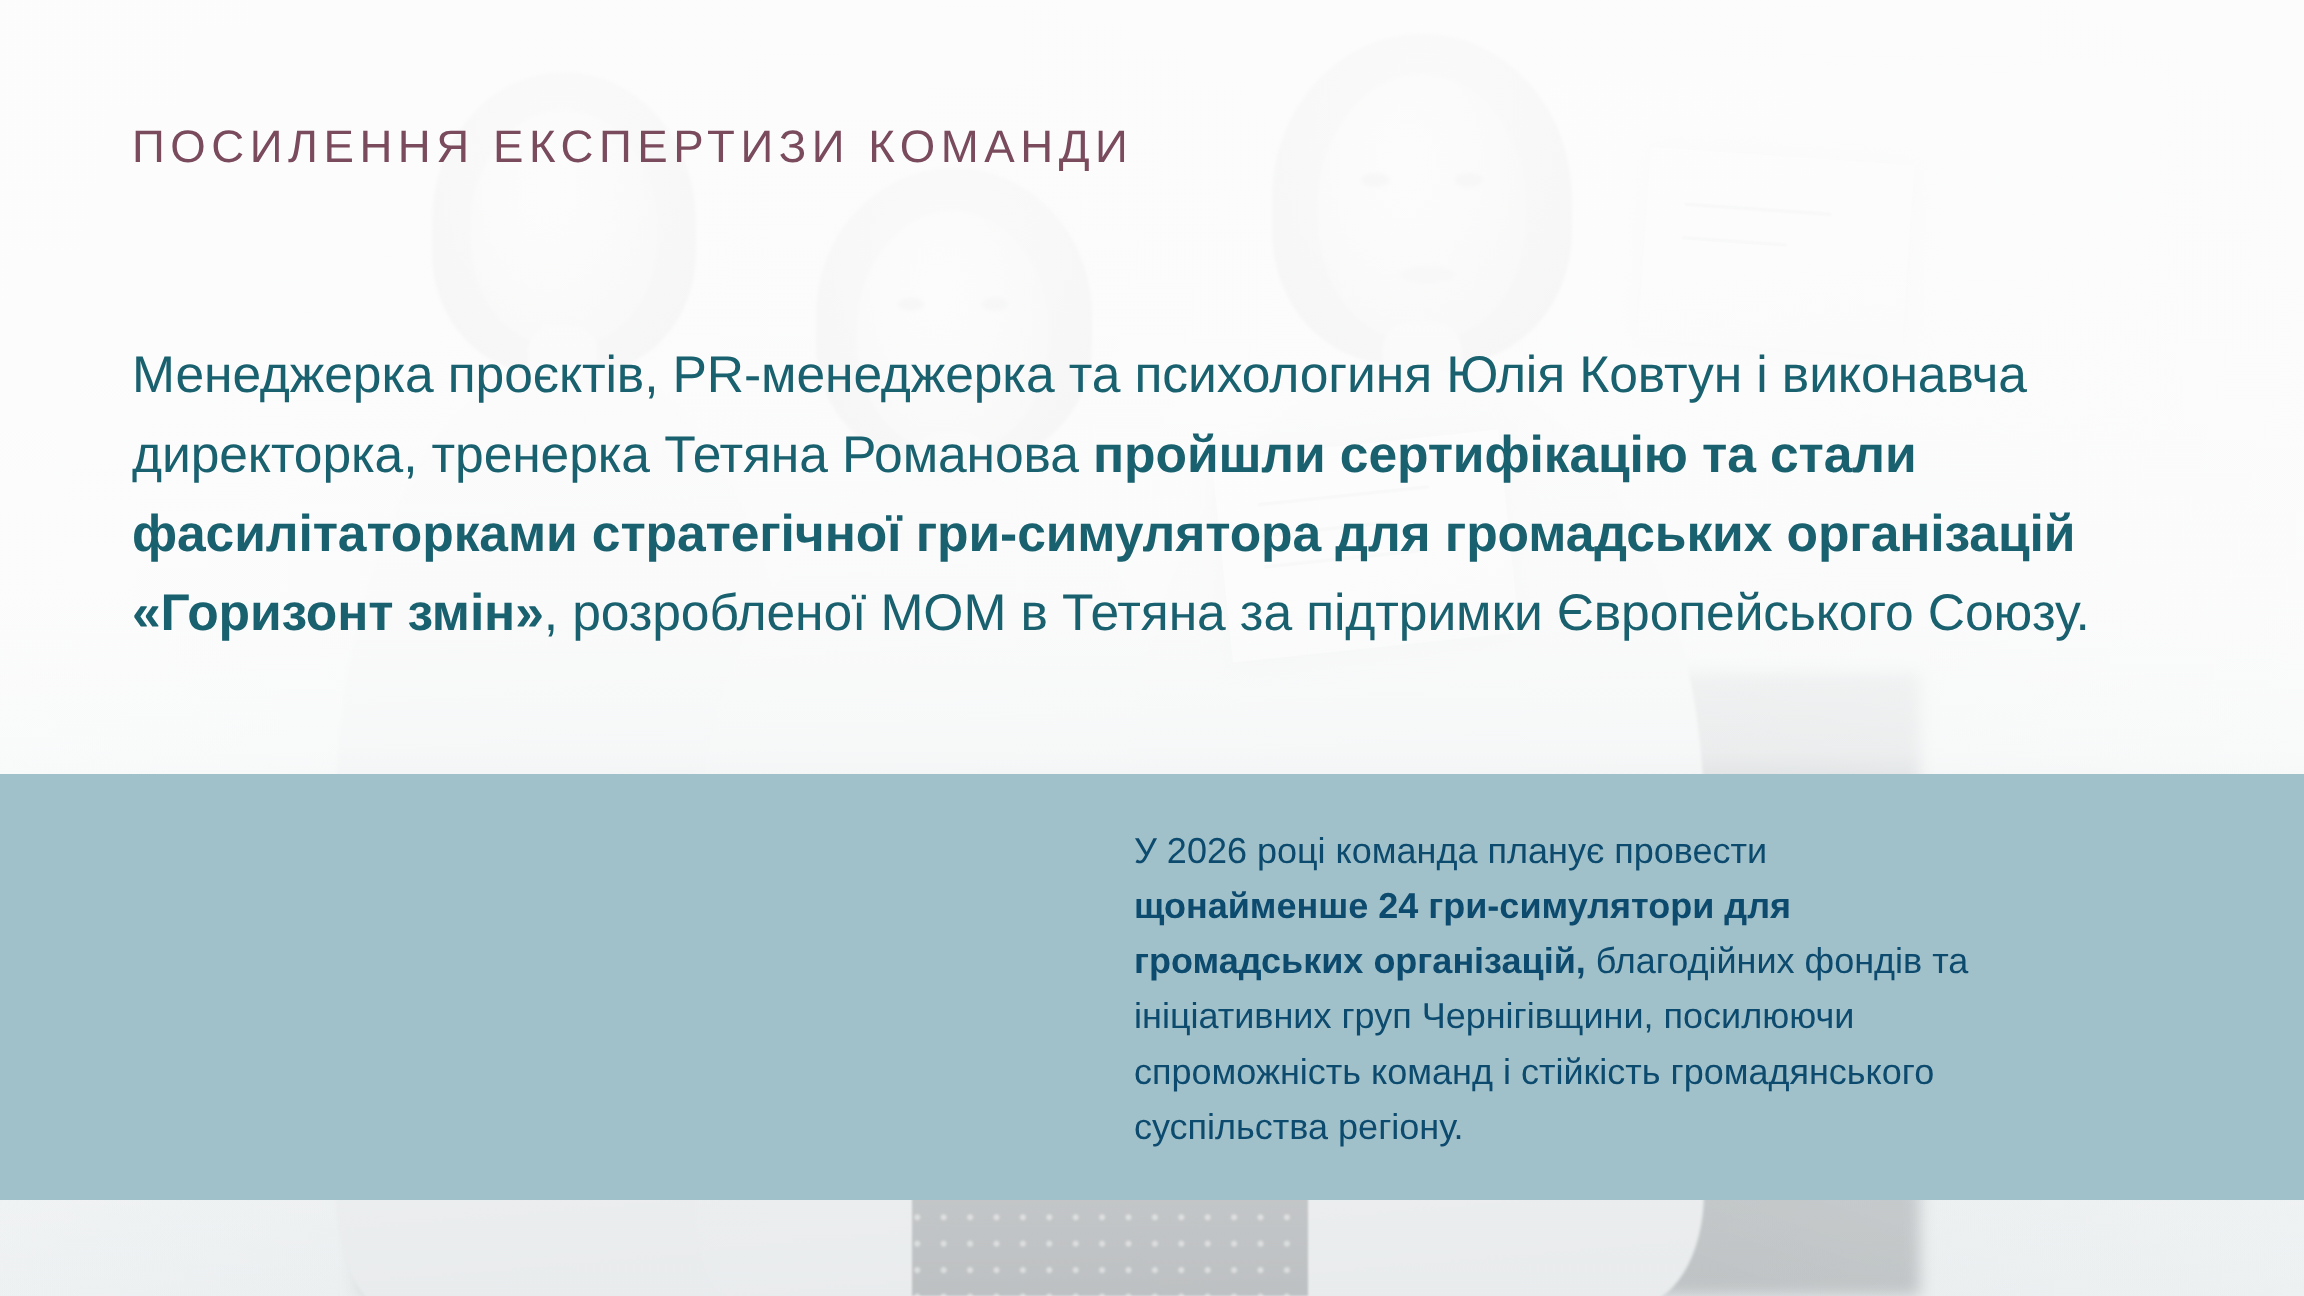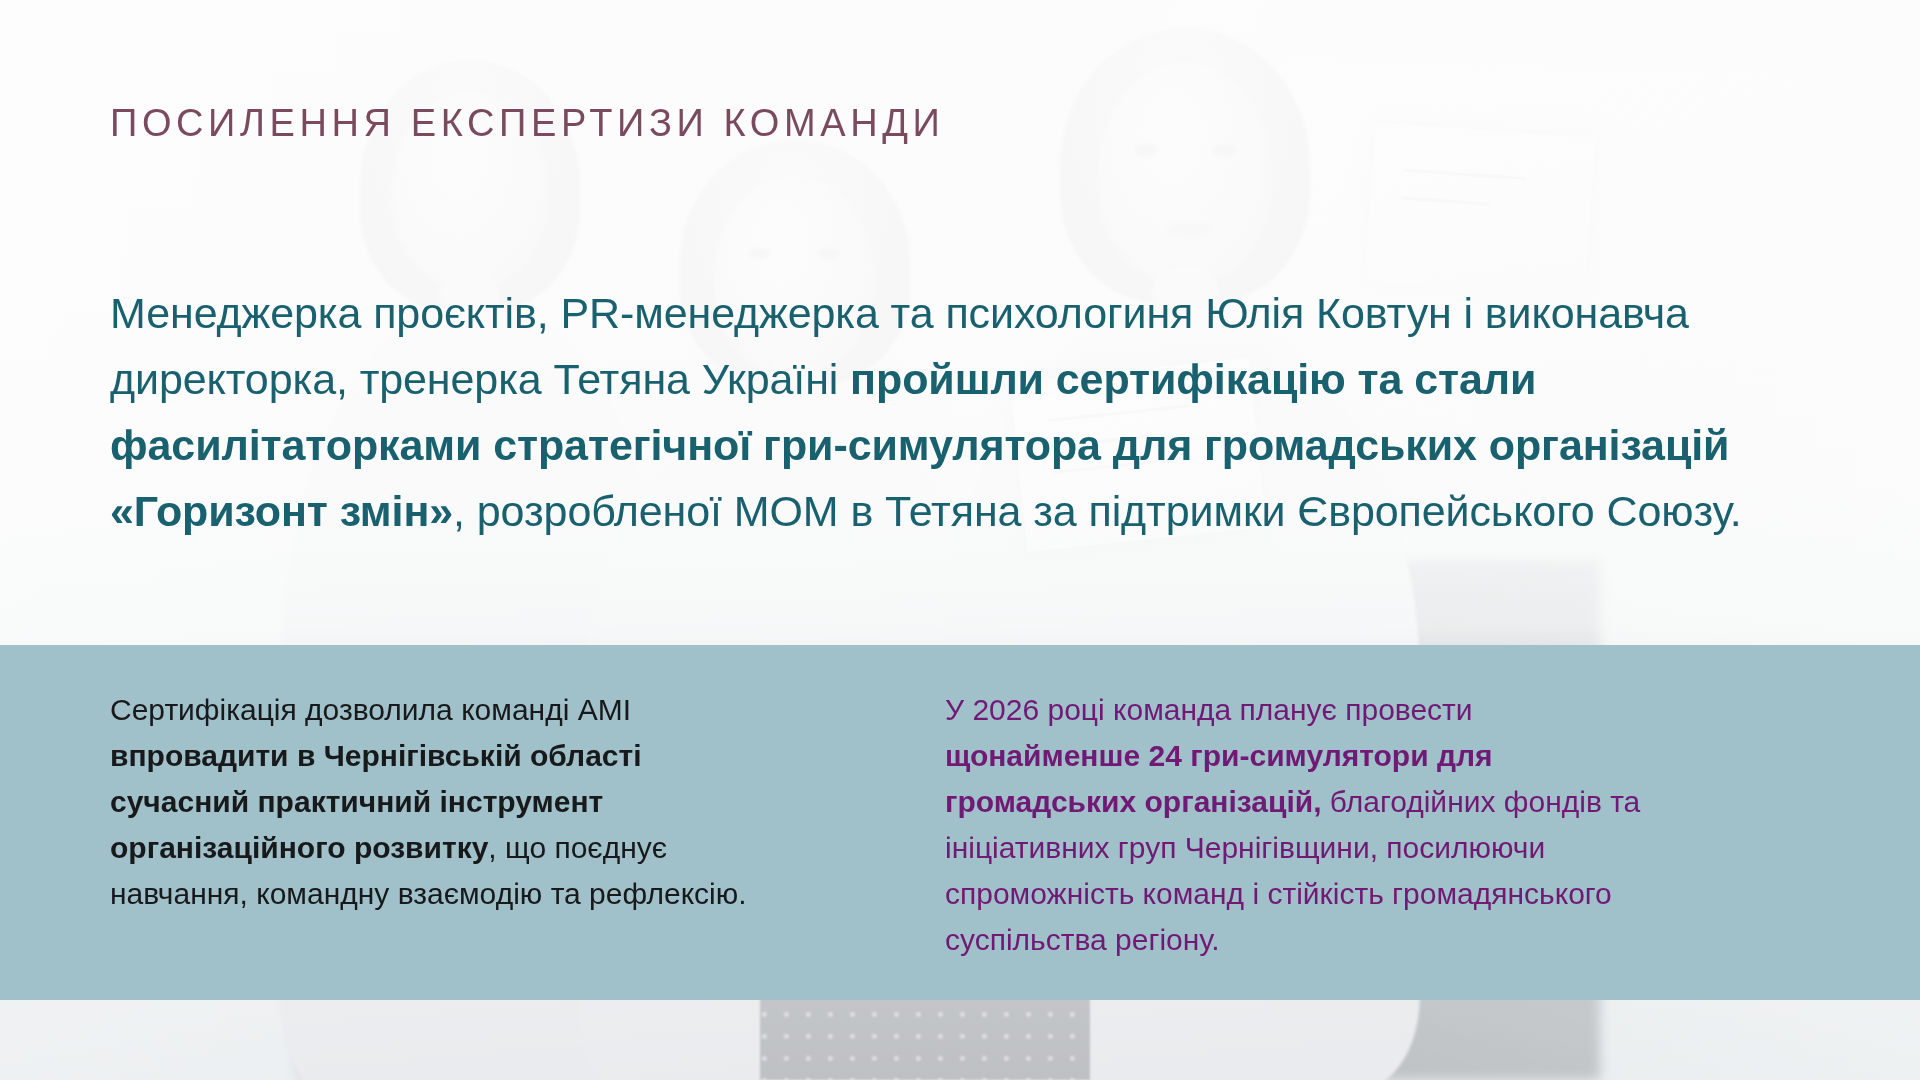--- a/index.html
+++ b/index.html
@@ -186,23 +186,22 @@
   <div class="skirt"></div>
   <div class="veil"></div>
 </div>
 
 <div id="content">
 
   <div class="heading" style="color: rgb(122, 74, 93);">
     <div>ПОСИЛЕННЯ ЕКСПЕРТИЗИ КОМАНДИ</div>
   </div>
 
-  <div class="lead" style="color: rgb(25, 97, 111);"><span>Менеджерка проєктів, PR-менеджерка та психологиня Юлія Ковтун і виконавча директорка, тренерка Тетяна Україні </span><b>пройшли сертифікацію та стали фасилітаторками стратегічної гри-симулятора для громадських організацій «Горизонт змін»</b><span>, розробленої МОМ в Тетяна за підтримки Європейського Союзу.</span></div>
+  <div class="lead" style="color: rgb(25, 97, 111);"><span>Менеджерка проєктів, PR-менеджерка та психологиня Юлія Ковтун і виконавча директорка, тренерка Тетяна Романова </span><b>пройшли сертифікацію та стали фасилітаторками стратегічної гри-симулятора для громадських організацій «Горизонт змін»</b><span>, розробленої МОМ в Тетяна за підтримки Європейського Союзу.</span></div>
 
   <div class="band" style="background: rgb(160, 192, 202);">
     <div class="band-inner"></div>
   </div>
 
-  <div class="col col-left" style="color: rgb(23, 25, 26);"><span>Сертифікація дозволила команді AMI </span><b>впровадити в Чернігівській області сучасний практичний інструмент організаційного розвитку</b><span>, що поєднує навчання, командну взаємодію та рефлексію.</span></div>
-
-  <div class="col col-right" style="color: #701a75;"><span>У 2026 році команда планує провести </span><b>щонайменше 24 гри-симулятори для громадських організацій,</b><span> благодійних фондів та ініціативних груп Чернігівщини, посилюючи спроможність команд і стійкість громадянського суспільства регіону.</span></div>
+
+  <div class="col col-right" style="color: #0c4a6e;"><span>У 2026 році команда планує провести </span><b>щонайменше 24 гри-симулятори для громадських організацій,</b><span> благодійних фондів та ініціативних груп Чернігівщини, посилюючи спроможність команд і стійкість громадянського суспільства регіону.</span></div>
 
 </div>
 
 </body></html>

